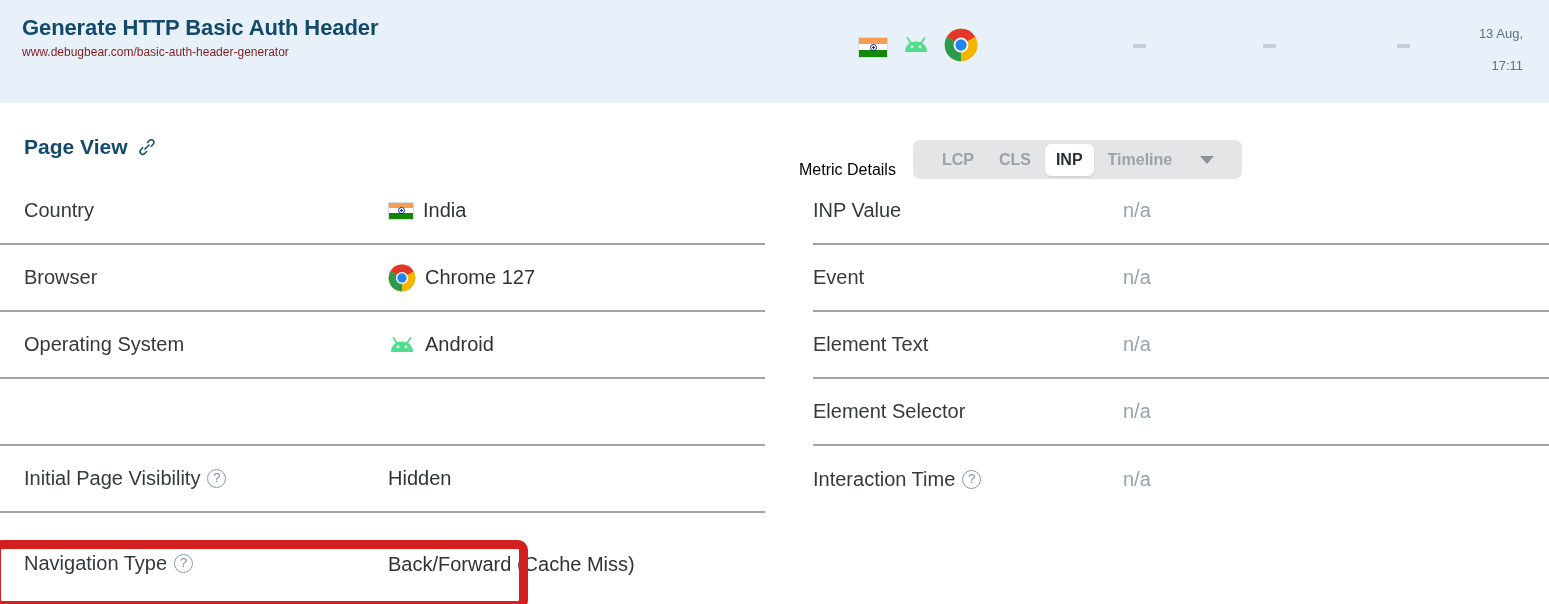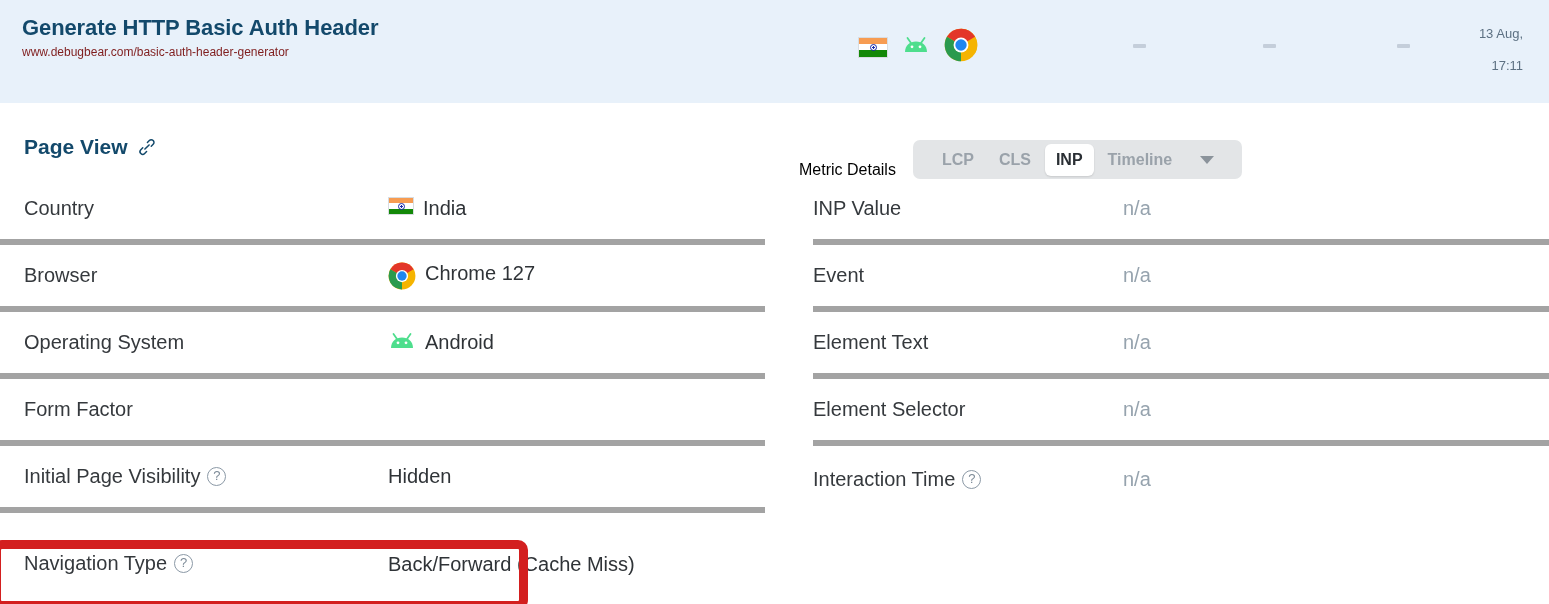--- a/index.html
+++ b/index.html
@@ -186,40 +186,40 @@
     width: 765px;
   }
   .rows-right {
     position: absolute;
     left: 25px; top: 75px;
     width: 736px;
   }
   .row {
     display: flex;
     align-items: center;
-    border-bottom: 6px solid #a3a3a3;
+    border-bottom: 2px solid #a3a3a3;
     min-height: 67px;
   }
   .row:last-child { border-bottom: none; }
   .row-left-pad { padding-left: 24px; }
   .row-label {
     font-size: 20px;
     color: #35393d;
     display: flex;
     align-items: center;
     gap: 7px;
     width: 364px;
     flex: 0 0 364px;
   }
   .rows-right .row-label { width: 310px; flex: 0 0 310px; }
   .row-value {
     font-size: 20px;
     color: #2f3337;
     display: flex;
-    align-items: flex-start;
+    align-items: center;
     gap: 9px;
     flex: 1;
     min-width: 0;
   }
   .row-value.na { color: #96a3ae; }
   .row-sub {
     font-size: 15px;
     color: #93a0ab;
     margin-left: 5px;
   }
@@ -364,21 +364,20 @@
                 <line x1="22.5" y1="3" x2="19" y2="8" stroke="#4ede8d" stroke-width="1.8" stroke-linecap="round"></line>
                 <circle cx="10" cy="11.8" r="1.4" fill="#ffffff"></circle>
                 <circle cx="18" cy="11.8" r="1.4" fill="#ffffff"></circle>
               </svg>
             </span>
             <span>Android</span>
           </div>
         </div>
 
         <div class="row row-left-pad">
-          <div class="row-label">Form Factor</div>
         </div>
 
         <div class="row row-left-pad">
           <div class="row-label">
             <span>Initial Page Visibility</span>
             <span class="qmark">?</span>
           </div>
           <div class="row-value">
             <span>Hidden</span>
           </div>

